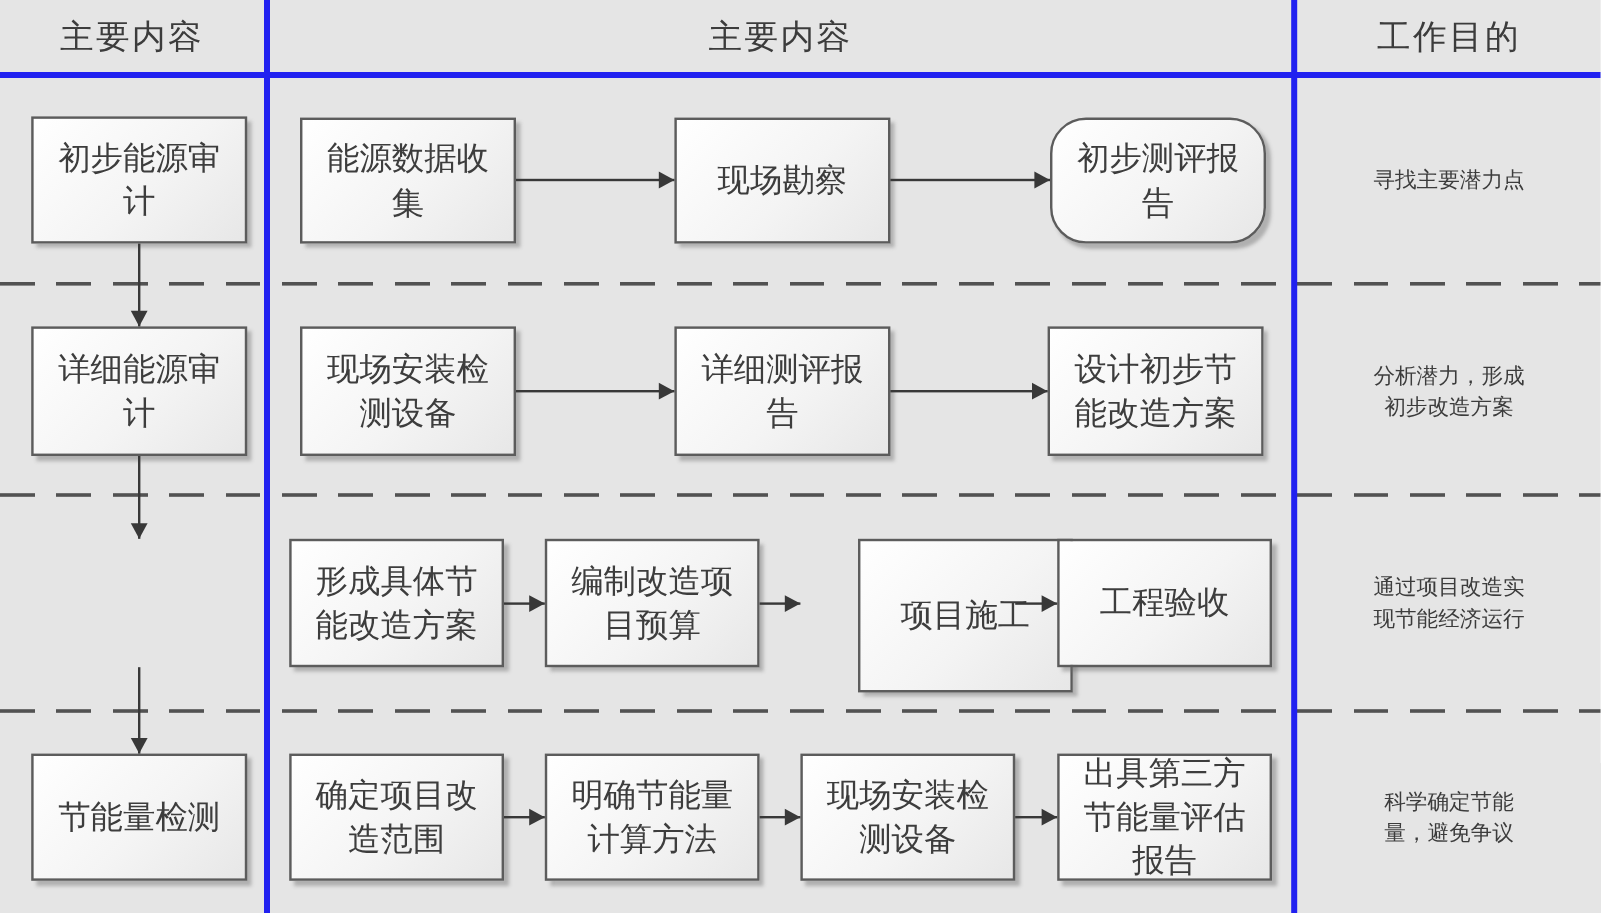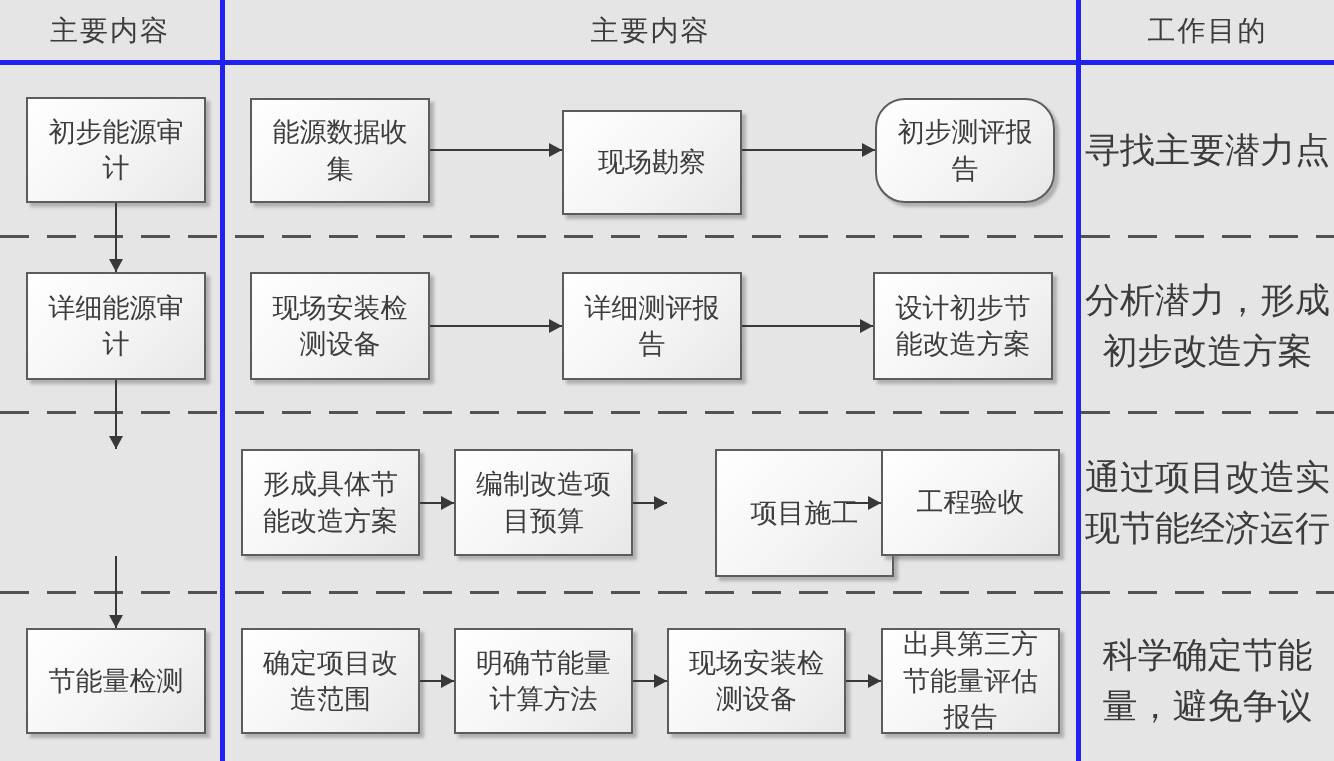--- a/index.html
+++ b/index.html
@@ -48,21 +48,21 @@
     color: #3d3d3d;
     z-index: 3;
   }
   .purpose {
     position: absolute;
     display: flex;
     align-items: center;
     justify-content: center;
     text-align: center;
     white-space: pre-line;
-    font-size: 35px;
+    font-size: 18px;
     line-height: 1.45;
     color: #3c3c3c;
     z-index: 3;
   }
   .arrow-h { position: absolute; height: 2px; background: #383838; z-index: 4; }
   .arrow-h::after {
     content: "";
     position: absolute;
     right: 0;
     top: 50%;
@@ -99,21 +99,21 @@
   <div class="dash-line" style="top:591px;"></div>
 
   <div class="blue-line v-blue" style="left:220px;"></div>
   <div class="blue-line v-blue" style="left:1076px;"></div>
   <div class="blue-line h-blue"></div>
 
   <div class="box" style="left:26px; top:97px; width:180px; height:106px;">初步能源审
 计</div>
   <div class="box" style="left:250px; top:98px; width:180px; height:105px;">能源数据收
 集</div>
-  <div class="box" style="left:562px; top:98px; width:180px; height:105px;margin-top:12px;">现场勘察</div>
+  <div class="box" style="left:562px; top:98px; width:180px; height:105px;">现场勘察</div>
   <div class="box" style="left:875px; top:98px; width:180px; height:105px;border-radius:30px;">初步测评报
 告</div>
   <div class="arrow-h" style="left:430px; top:149px; width:132px;"></div>
   <div class="arrow-h" style="left:742px; top:149px; width:133px;"></div>
   <div class="purpose" style="left:1081px; top:97px; width:253px; height:106px;">寻找主要潜力点</div>
 
   <div class="arrow-v" style="left:115px; top:203px; height:69px;"></div>
 
   <div class="box" style="left:26px; top:272px; width:180px; height:108px;">详细能源审
 计</div>

